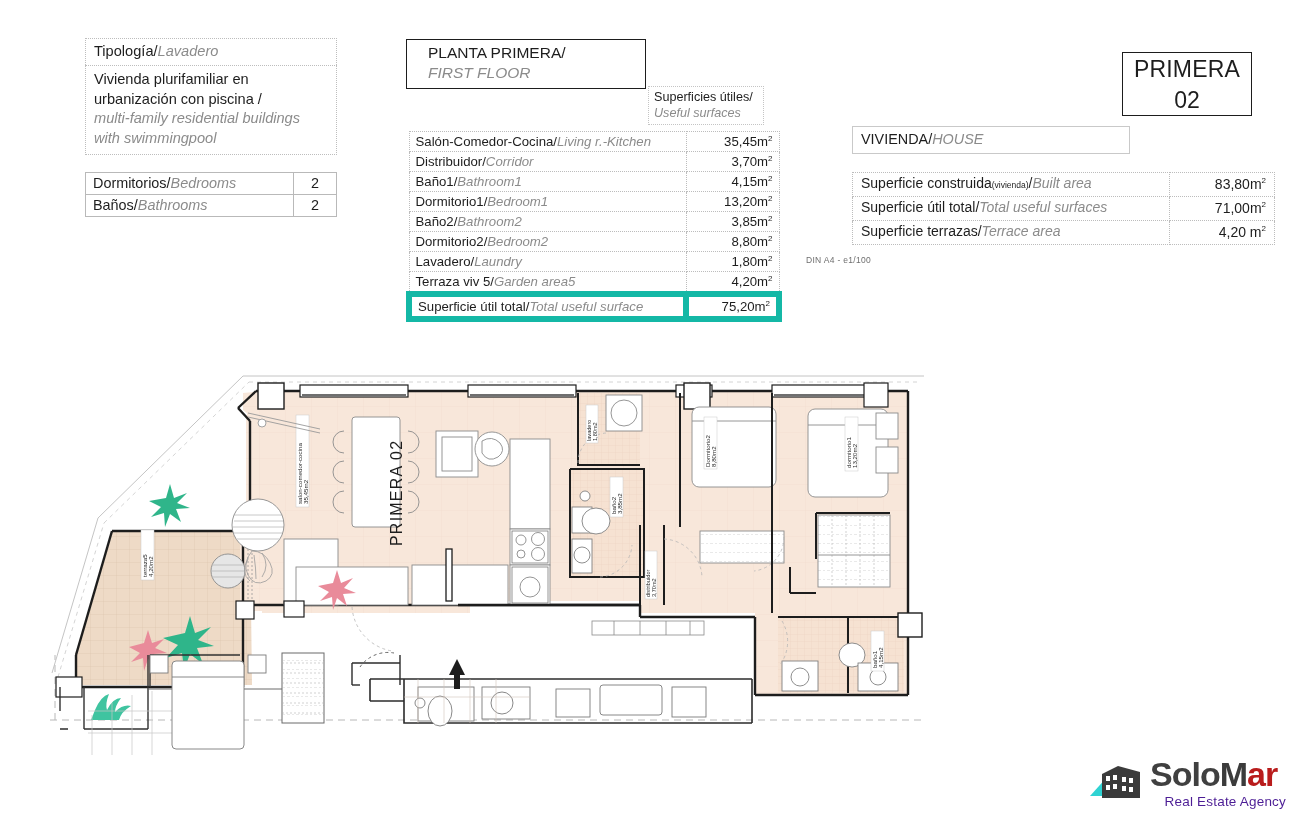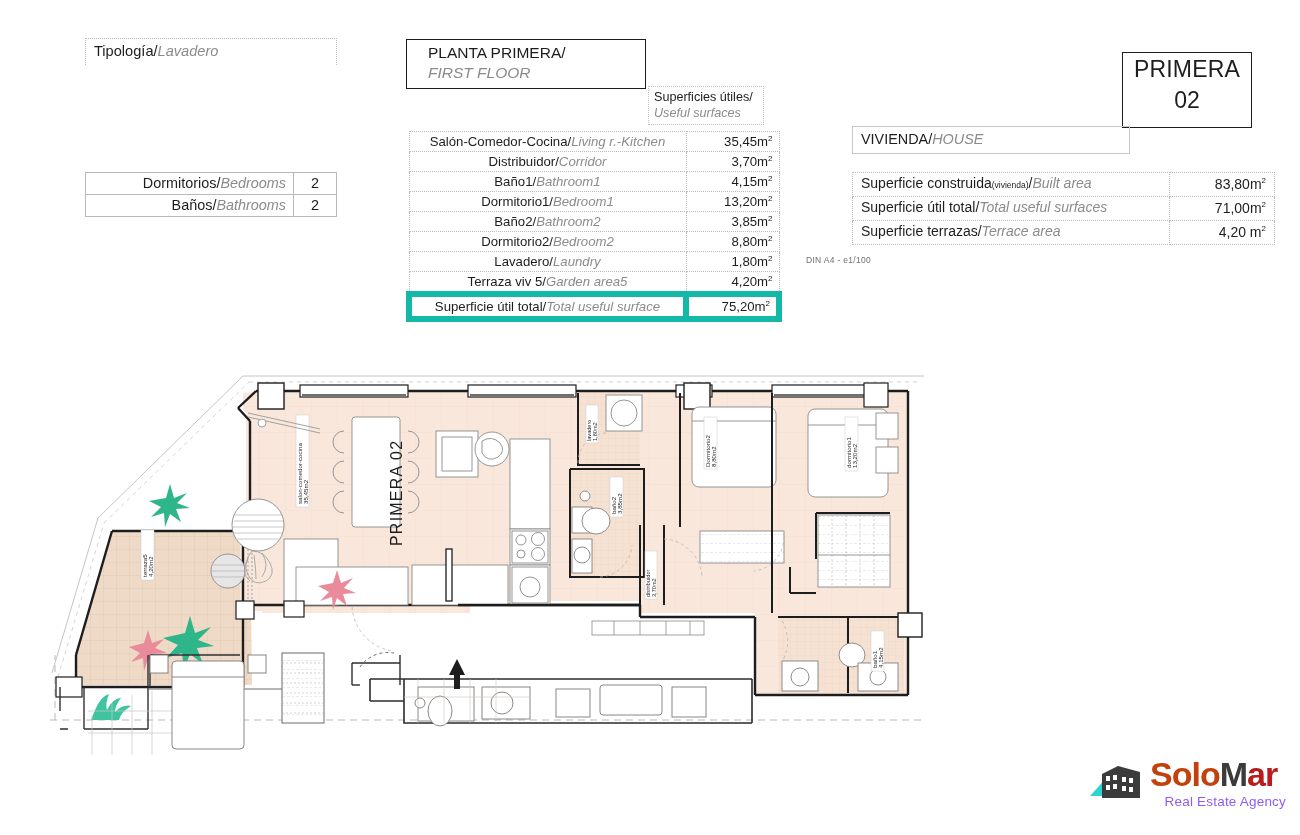--- a/index.html
+++ b/index.html
@@ -32,47 +32,47 @@
   #typology-block{position:absolute;left:85px;top:38px;width:252px;}
   #typology-head{
     border:1px dotted #bdbdbd;border-bottom:none;
     padding:3px 8px 4px 8px;font-size:14.6px;line-height:19px;
   }
   #typology-body{
     border:1px dotted #bdbdbd;
     padding:4px 8px 6px 8px;font-size:14.6px;line-height:19.5px;
   }
   #rooms-table{position:absolute;left:85px;top:172px;width:252px;}
-  #rooms-table td{font-size:14.4px;padding:2px 7px;border:1px solid #b9b9b9;text-align:right;}
+  #rooms-table td{font-size:14.4px;padding:2px 7px;border:1px solid #b9b9b9;}
   #rooms-table td.num{text-align:center;width:28px;border-left:1px dotted #b9b9b9;}
 
   
   #floor-title{
     position:absolute;left:406px;top:39px;width:240px;height:50px;
     border:1.6px solid #1d1d1d;
     padding:3px 0 0 21px;box-sizing:border-box;
     font-size:15.5px;line-height:20px;
   }
   
   #useful-head{
     position:absolute;left:648px;top:86px;width:104px;
     border:1px dotted #c4c4c4;
     padding:2px 5px 3px 5px;
     font-size:12.6px;line-height:16px;
   }
   
   #useful-table{position:absolute;left:406px;top:131px;width:346px;}
   #useful-table td{border:1px dotted #bcbcbc;}
-  #useful-table td.lbl{width:264px;text-align:center;}
+  #useful-table td.lbl{width:264px;}
   #useful-table td.num{width:80px;border-left:1px dotted #bcbcbc;}
   #useful-table tr:last-child td{border:6px solid #14b8a6;}
 
   
   #unit-box{
-    position:absolute;left:1122px;top:52px;width:130px;height:76px;
+    position:absolute;left:1122px;top:52px;width:130px;height:64px;
     border:1.6px solid #1d1d1d;box-sizing:border-box;
     text-align:center;
   }
   #unit-box .u1{font-size:23px;line-height:32px;letter-spacing:.2px;}
   #unit-box .u2{font-size:23px;line-height:30px;}
 
   
   #house-head{
     position:absolute;left:852px;top:126px;width:260px;
     border:1px solid #c9c9c9;
@@ -102,31 +102,37 @@
   }
 
   
   #logo{position:absolute;left:1088px;top:758px;width:200px;height:62px;}
   #logo .brand{
     position:absolute;left:62px;top:-4px;
     font-size:34px;line-height:40px;font-weight:bold;letter-spacing:-1px;
   }
   #logo .tag{
     position:absolute;right:2px;top:36px;
-    font-size:13.5px;color:#8b5cf6;letter-spacing:.2px;
+    font-size:13.5px;color:#4c1d95;letter-spacing:.2px;
   }
 </style>
 </head>
 <body>
 
 <div class="sheet">
 
   <div id="typology-block">
     <div id="typology-head">
       <span>Tipología/</span><span class="it">Lavadero</span>
+    </div>
+    <div id="typology-body">
+      <div>Vivienda plurifamiliar en</div>
+      <div>urbanización con piscina  /</div>
+      <div class="it">multi-family residential buildings</div>
+      <div class="it">with swimmingpool</div>
     </div>
   </div>
 
   <table class="tbl" id="rooms-table">
     <tbody>
         <tr>
       <td><span>Dormitorios/</span><span class="it">Bedrooms</span></td>
       <td class="num">2</td>
     </tr>
     <tr>
@@ -628,17 +634,17 @@
         <rect x="18" y="16" width="4" height="5"></rect>
           <rect x="25" y="15" width="4" height="5"></rect>
         <rect x="18" y="25" width="4" height="5"></rect>
           <rect x="25" y="24" width="4" height="5"></rect>
         <rect x="34" y="17" width="4" height="5"></rect>
           <rect x="41" y="18" width="4" height="5"></rect>
         <rect x="34" y="26" width="4" height="5"></rect>
           <rect x="41" y="27" width="4" height="5"></rect>
       </g>
     </svg>
-    <div class="brand"><span style="color:#c2410c">Solo</span><span style="color:#3b3b3b">M</span><span style="color:#b91c1c">ar</span></div>
+    <div class="brand"><span style="color:#404040">Solo</span><span style="color:#3b3b3b">M</span><span style="color:#b91c1c">ar</span></div>
     <div class="tag">Real Estate Agency</div>
   </div>
 
 </div>
 
 </body></html>

